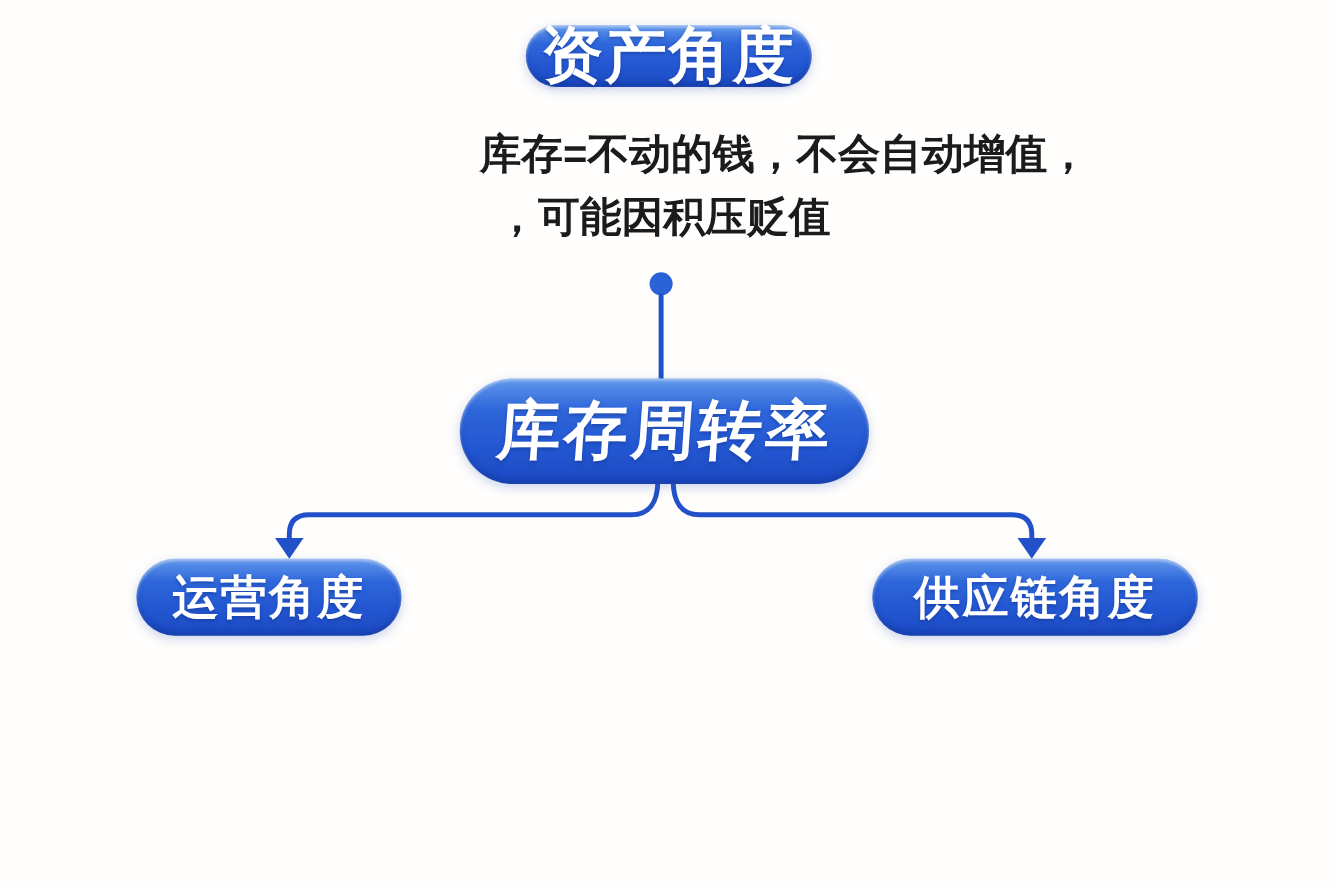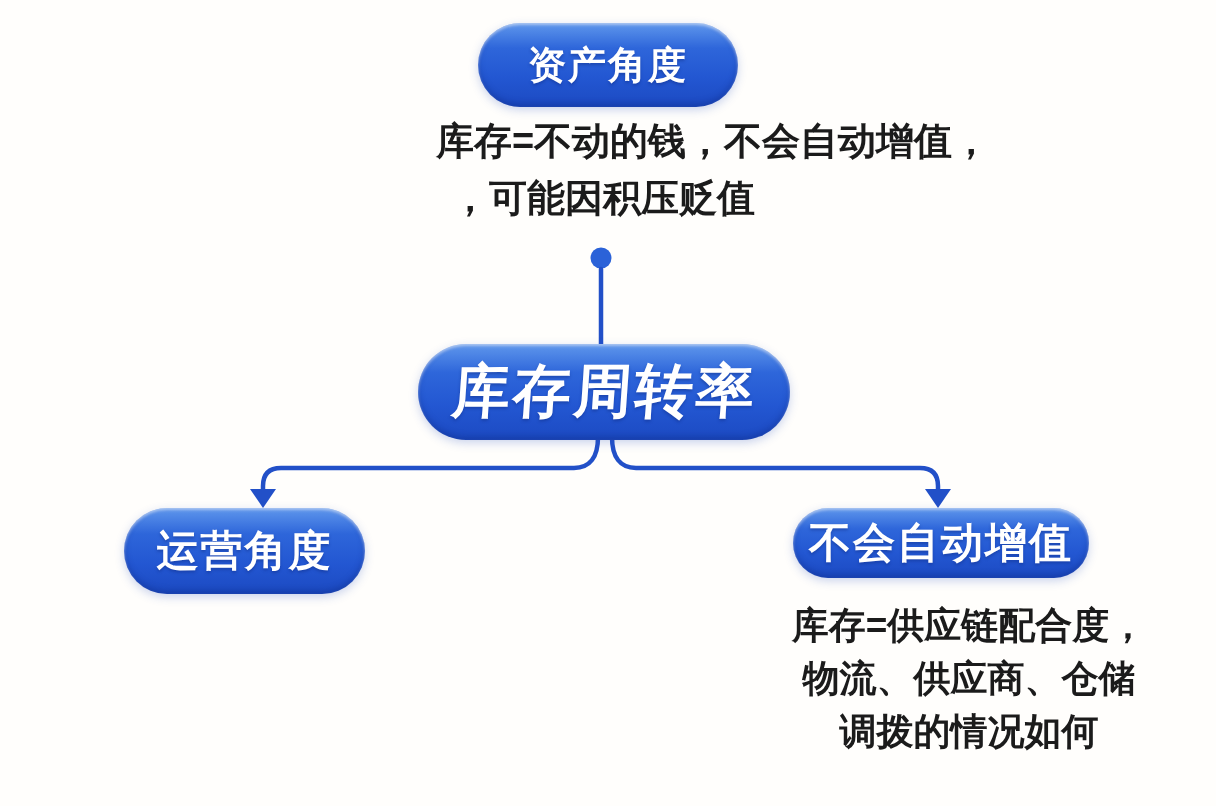--- a/index.html
+++ b/index.html
@@ -30,24 +30,24 @@
       inset 0 -3px 6px rgba(10,35,120,0.35),
       0 3px 10px rgba(45,85,190,0.25);
     color: #ffffff;
     font-weight: bold;
     white-space: nowrap;
   }
   .pill-label {
     text-shadow: 0 2px 3px rgba(15,45,130,0.45);
     letter-spacing: 2px;
   }
-  .pill-top   { left: 478px; top: 23px;  width: 260px; height: 84px; font-size: 38px; align-items: center; }
+  .pill-top   { left: 478px; top: 23px;  width: 260px; height: 56px; font-size: 56px; align-items: center; }
   .pill-root  { left: 418px; top: 344px; width: 372px; height: 96px; font-size: 58px; }
   .pill-root .pill-label { transform: skewX(-4deg); letter-spacing: 3px; }
-  .pill-left  { left: 124px; top: 508px; width: 241px; height: 86px; font-size: 42px; }
+  .pill-left  { left: 124px; top: 508px; width: 241px; height: 70px; font-size: 42px; }
   .pill-right { left: 793px; top: 508px; width: 296px; height: 70px; font-size: 42px; }
 
   .note {
     position: absolute;
     color: var(--note-text, #1b1b1b);
     font-weight: 600;
     text-align: center;
     padding-left: 32px;
   }
   .note-top   { left: 0;     top: 113px; width: 1216px; font-size: 38px; line-height: 57px; }
@@ -97,25 +97,20 @@
 
   <div class="pill pill-root">
     <span class="pill-label">库存周转率</span>
   </div>
 
   <div class="pill pill-left">
     <span class="pill-label">运营角度</span>
   </div>
 
   <div class="pill pill-right">
-    <span class="pill-label">不会自动增值</span>
+    <span class="pill-label">供应链角度</span>
   </div>
 
   <div class="note note-left">
   </div>
 
-  <div class="note note-right">
-    <div>库存=供应链配合度，</div>
-    <div>物流、供应商、仓储</div>
-    <div>调拨的情况如何</div>
-  </div>
 
 </div>
 
 </body></html>

